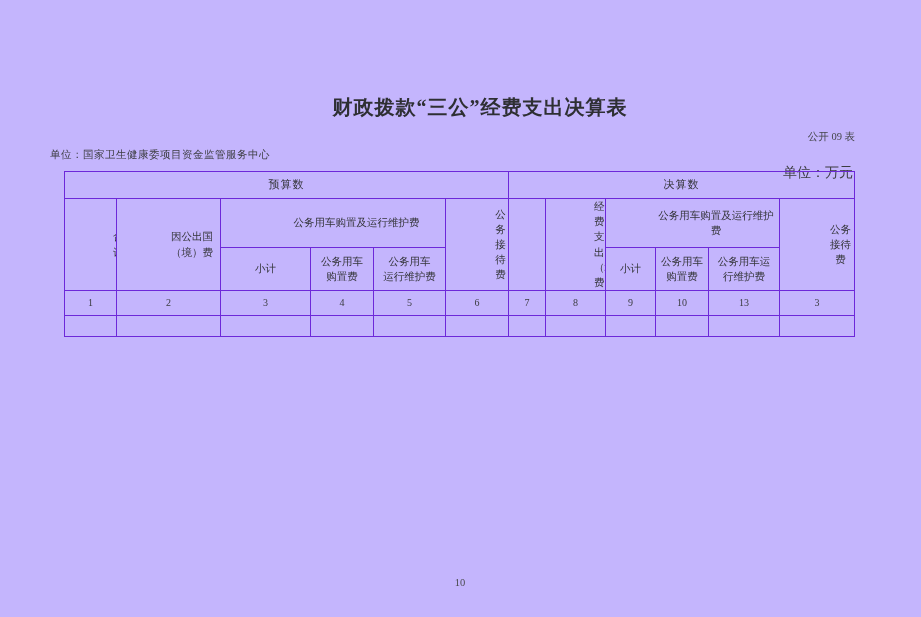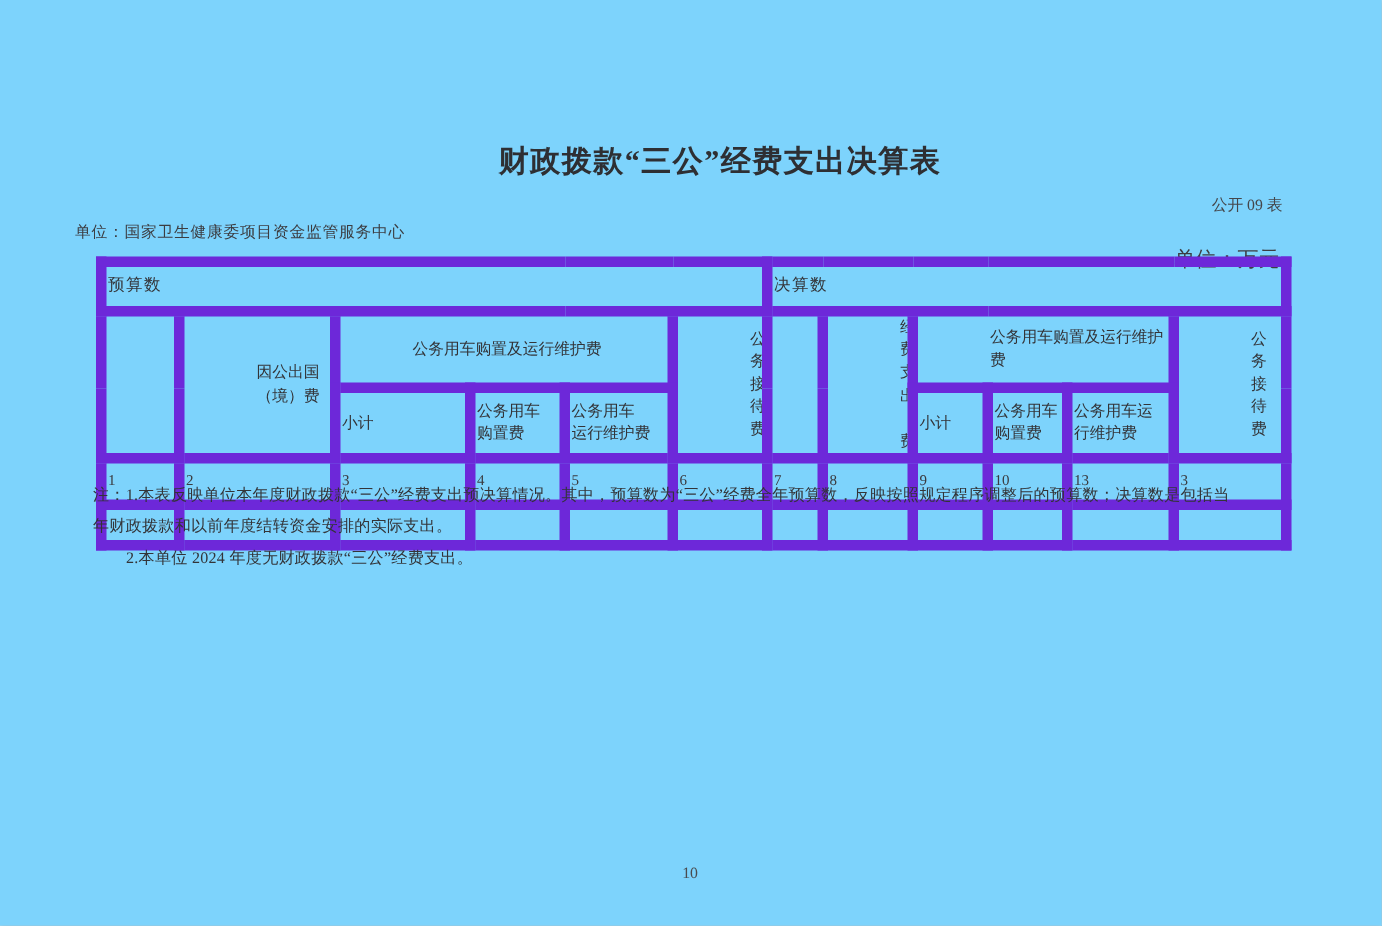--- a/index.html
+++ b/index.html
@@ -3,21 +3,21 @@
 <meta charset="utf-8">
 <style>
   html,body{margin:0;padding:0;}
   body{
     background:#e9e9e9;
     font-family:"Liberation Serif","DejaVu Serif",serif;
   }
   .page{
     position:relative;
     width:921px;height:617px;
-    background:#7dd3fc;
+    background:#c4b5fd;
     color:#38393c;
     overflow:hidden;
     box-shadow:0 0 4px rgba(0,0,0,.2);
   }
   .doc-title{
     position:absolute;
     top:94px;left:480px;
     transform:translateX(-50%);
     font-size:20px;font-weight:bold;
     letter-spacing:1px;
@@ -45,22 +45,22 @@
     color:#3c3d41;
   }
   table.fiscal{
     position:absolute;
     top:171px;left:64px;
     border-collapse:collapse;
     table-layout:fixed;
     width:790px;
   }
   table.fiscal td{
-    border:7px solid #6d28d9;
-    text-align:left;
+    border:1px solid #6d28d9;
+    text-align:center;
     vertical-align:middle;
     padding:0 1px;
     font-size:10.5px;
     color:#333438;
     white-space:pre-line;
     line-height:1.45;
     overflow:hidden;
     margin-top:35px;
   }
   tr.row-group td{height:26px;font-size:11px;letter-spacing:1px;}
@@ -168,21 +168,16 @@
       <td></td>
       <td></td>
       <td></td>
       <td></td>
       <td></td>
       <td></td>
     </tr>
   </tbody>
     </table>
 
-  <div class="notes">
-    <div>注：1.本表反映单位本年度财政拨款“三公”经费支出预决算情况。其中，预算数为“三公”经费全年预算数，反映按照规定程序调整后的预算数；决算数是包括当</div>
-    <div>年财政拨款和以前年度结转资金安排的实际支出。</div>
-    <div class="indent">2.本单位 2024 年度无财政拨款“三公”经费支出。</div>
-  </div>
 
   <div class="page-number">10</div>
 
 </div>
 
 </body></html>

